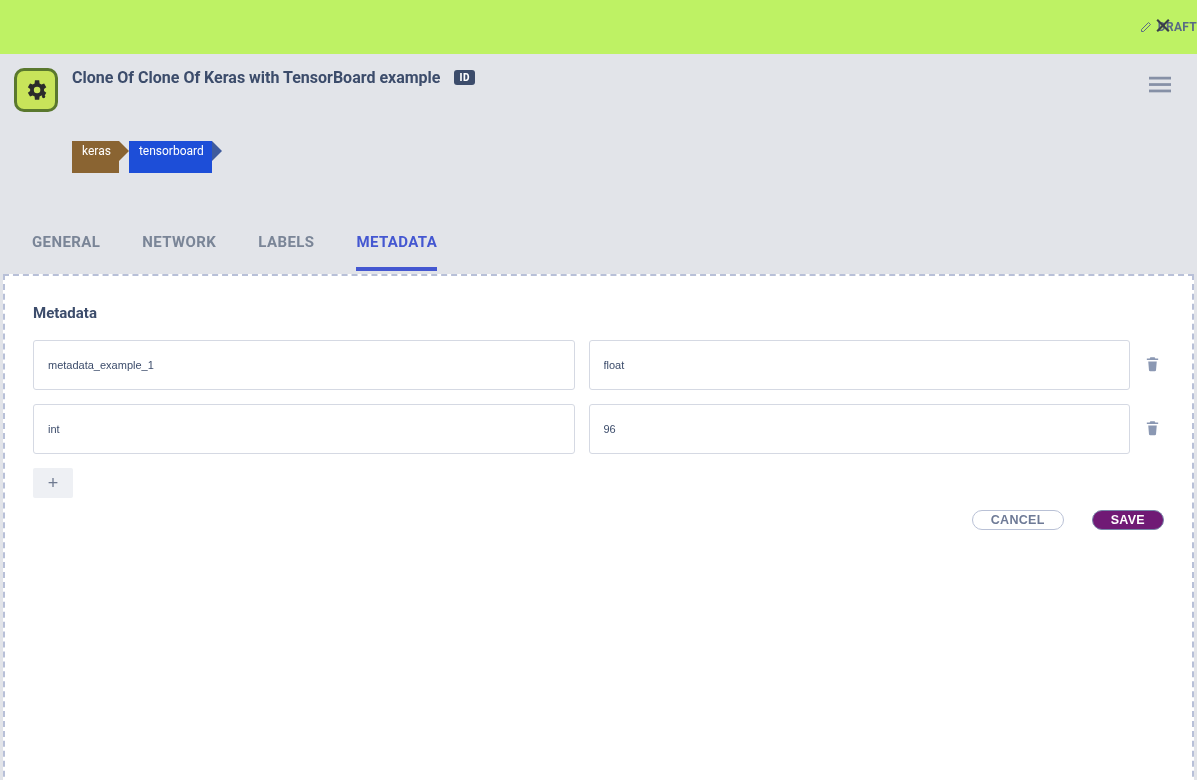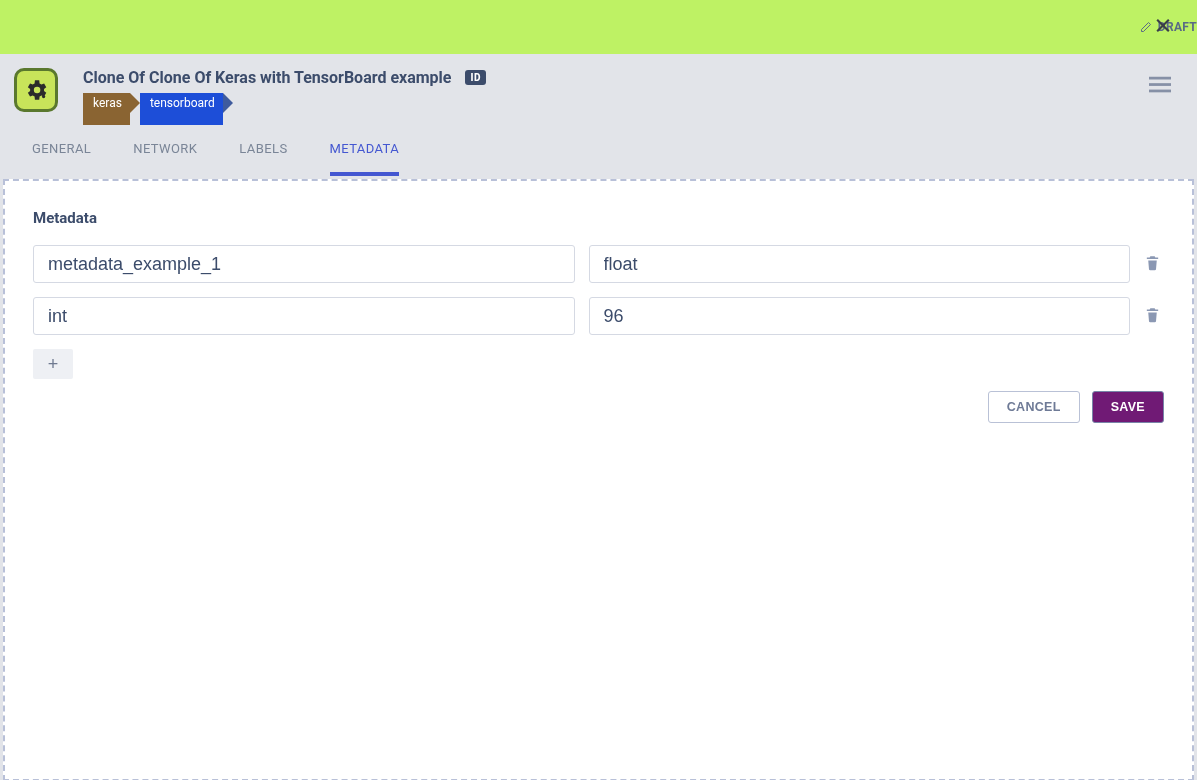--- a/index.html
+++ b/index.html
@@ -6,51 +6,51 @@
     body { font-family: -apple-system, BlinkMacSystemFont, "Segoe UI", Roboto, Helvetica, Arial, sans-serif; background: #e2e4e9; color: #3c4c6b; font-size: 14px; }
 
     .top-bar { background: #bef264; height: 54px; display: flex; align-items: center; justify-content: flex-end; position: relative; }
     .top-bar .draft { display: flex; align-items: center; gap: 6px; color: #5a6a85; font-weight: 700; font-size: 12px; letter-spacing: .3px; }
     .top-bar .close { position: absolute; right: 24px; top: 50%; transform: translateY(-50%); cursor: pointer; color: #3b3f47; }
 
     .header { display: flex; align-items: flex-start; padding: 14px 24px 0 14px; position: relative; }
     .logo { width: 44px; height: 44px; border-radius: 10px; background: #c8e45a; display: flex; align-items: center; justify-content: center; border: 3px solid #5a782e; position: relative; }
     .logo svg { width: 26px; height: 26px; }
 
-    .title-wrap { margin-left: 25px; display: flex; flex-direction: column; }
+    .title-wrap { margin-left: 14px; display: flex; flex-direction: column; gap: 48px; }
     .title-line { display: flex; align-items: center; gap: 14px; }
     .page-title { color: #3c4c6b; font-weight: 700; font-size: 16px; }
     .id-badge { background: #3c4c6b; color: #fff; font-size: 10px; font-weight: 800; padding: 2px 5px; border-radius: 3px; letter-spacing: .5px; text-align: center; }
 
     .tags { margin-top: 6px; display: flex; }
     .tag { color: #fff; font-size: 12px; line-height: 20px; height: 32px; padding: 0 8px 0 10px; position: relative; margin-right: 10px; }
     .tag:after { content: ""; position: absolute; right: -10px; top: 0; width: 0; height: 0; border-top: 10px solid transparent; border-bottom: 10px solid transparent; }
     .tag.keras { background: #8a6432; }
     .tag.keras:after { border-left: 10px solid #8a6432; }
     .tag.tensorboard { background: #1d4ed8; }
     .tag.tensorboard:after { border-left: 10px solid #3f5b9d; }
 
     .hamburger { position: absolute; right: 26px; top: 22px; cursor: pointer; color: #8690a6; }
 
     .tabs { display: flex; gap: 42px; padding: 16px 32px 0 32px; border-bottom: 0; }
-    .tab { font-size: 13px; font-weight: 400; color: #7a8597; letter-spacing: .4px; padding-bottom: 16px; cursor: pointer; border-bottom: 4px solid transparent; }
+    .tab { font-size: 15px; font-weight: 700; color: #7a8597; letter-spacing: .4px; padding-bottom: 16px; cursor: pointer; border-bottom: 4px solid transparent; margin-top: 44px; }
     .tab.active { color: #4457d1; border-bottom-color: #4457d1; }
 
     .panel-wrap { padding: 3px; }
     .panel { background: #fff; border: 2px dashed #b8c0d8; min-height: 602px; padding: 28px 28px; }
     .panel h2 { font-size: 15px; font-weight: 700; color: #3c4c6b; margin-bottom: 18px; }
 
     .row { display: flex; align-items: center; gap: 14px; margin-bottom: 14px; }
-    .row input { flex: 1; height: 38px; border: 1px solid #d5d9e3; border-radius: 3px; padding: 0 14px; font-size: 18px; color: #3c4c6b; background: #fff; }
+    .row input { flex: 1; height: 50px; border: 1px solid #d5d9e3; border-radius: 3px; padding: 0 14px; font-size: 11px; color: #3c4c6b; background: #fff; }
     .trash { width: 20px; color: #8b98b3; cursor: pointer; flex-shrink: 0; }
 
     .add-btn { width: 40px; height: 30px; background: #eef0f4; border: none; color: #6f7a90; font-size: 18px; cursor: pointer; border-radius: 2px; display: flex; align-items: center; justify-content: center; }
 
     .actions { display: flex; justify-content: flex-end; gap: 12px; margin-top: 12px; }
-    .btn { height: 32px; padding: 0 18px; border-radius: 3px; font-size: 12.5px; font-weight: 700; letter-spacing: .3px; cursor: pointer; }
+    .btn { height: 20px; padding: 0 18px; border-radius: 14px; font-size: 12.5px; font-weight: 700; letter-spacing: .3px; cursor: pointer; margin-left: 16px; }
     .btn-cancel { background: #fff; border: 1px solid #b9c1d6; color: #6e7a96; }
     .btn-save { background: #701a75; border: 1px solid #7885a8; color: #fff; }
   </style>
 </head>
 <body>
 
 <div class="top-bar">
   <div class="draft">
     <svg width="12" height="12" viewBox="0 0 24 24" fill="none" stroke="#5a6a85" stroke-width="2">
         <path d="M17 3l4 4L7 21H3v-4L17 3z"></path>

